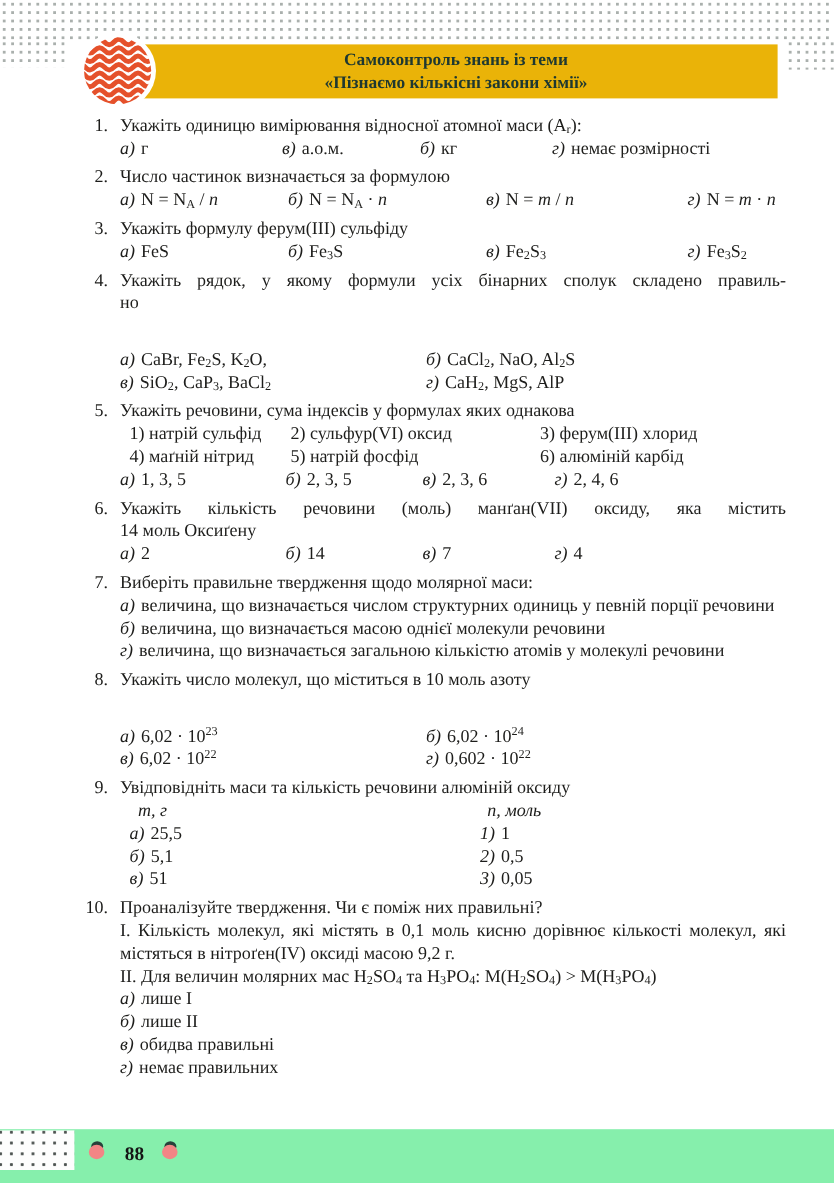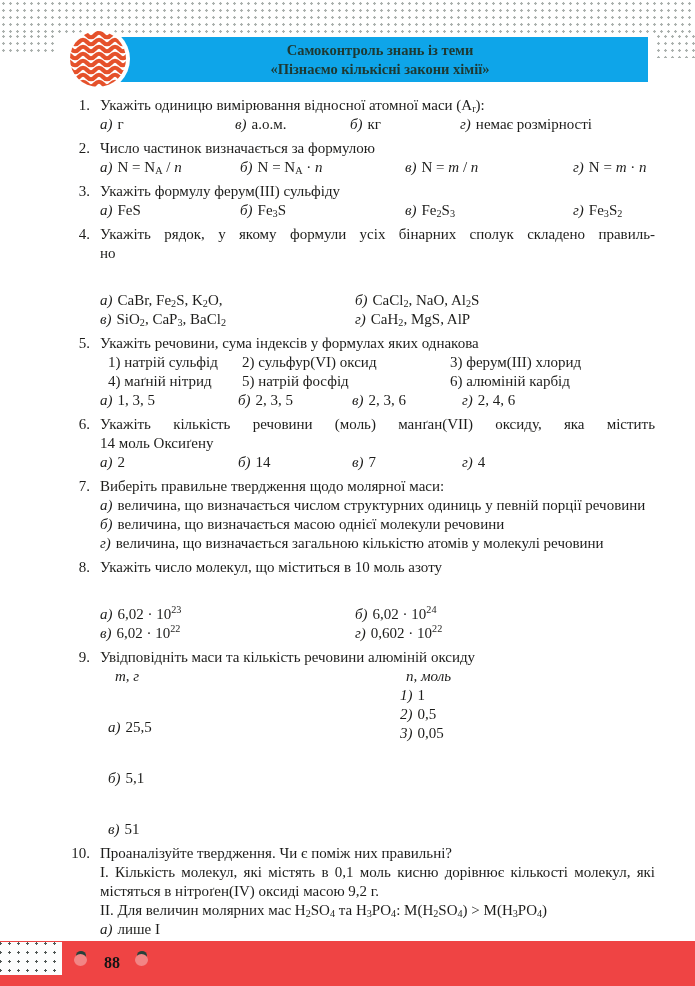--- a/index.html
+++ b/index.html
@@ -12,21 +12,21 @@
   
   .dots { position:absolute;
     background-image:radial-gradient(circle,#aab0ad 1.1px,transparent 1.45px);
     background-size:7px 7px; }
   .dots-top   { top:0; left:0; right:0; height:33px; }
   .dots-left  { top:33px; left:0; width:54px; height:23px; }
   .dots-right { top:33px; right:0; width:40px; height:25px; }
 
   
   .banner { position:absolute; left:112px; top:37px; width:536px; height:45px;
-    background:#0ea5e9; text-align:center; padding-top:4px;
+    background:#eab308; text-align:center; padding-top:4px;
     font-weight:bold; font-size:14.5px; line-height:18.5px; color:#1e3831; }
 
   
   .emblem { position:absolute; left:66px; top:27px; width:64px; height:64px;
     background:#fff; border-radius:50%; display:flex; align-items:center; justify-content:center; }
 
   
   .content { position:absolute; top:96px; left:62px; right:40px; }
   .q { display:flex; margin-bottom:5px; }
   .qnum { flex:0 0 28px; text-align:right; }
@@ -50,27 +50,27 @@
   .items .it:nth-child(1){width:134px}
   .items .it:nth-child(2){width:208px}
   .opt-line { text-align:justify; }
   .stmt { text-align:justify; }
   .match { display:flex; }
   .mcol1 { width:300px; }
   .mcol2 { flex:1; }
   .mcol1 .mhead { padding-left:15px; }
   .mcol2 .mhead { padding-left:6px; }
   .mhead { font-style:italic; }
-  .mcol1 .mrow { padding-left:8px;margin-top:32px; }
+  .mcol1 .mrow { padding-left:8px; }
   sub,sup { font-size:68%; line-height:0; }
   sub { vertical-align:-0.22em; }
   sup { vertical-align:0.55em; }
 
   
-  .footer { position:absolute; left:0; right:0; bottom:0; height:45px; background:#ef4444;margin-top:41px; }
+  .footer { position:absolute; left:0; right:0; bottom:0; height:45px; background:#86efac;margin-top:41px; }
   .footer-dots { position:absolute; left:0; top:1px; width:62px; height:33px;
     background-color:#fdfdfd;
     background-image:radial-gradient(circle,#4e5452 1.1px,transparent 1.4px);
     background-size:9px 9px; background-position:5px 6px; }
   .berry { position:absolute; width:14px; height:15px; }
   .berry::before { content:""; position:absolute; left:2px; top:0; width:10px; height:9px;
     border-radius:50%; background:#27413a; }
   .berry::after { content:""; position:absolute; left:0; bottom:0; width:13px; height:12px;
     border-radius:50%; background:#f28585; }
   .berry-1 { left:74px; top:10px; }

